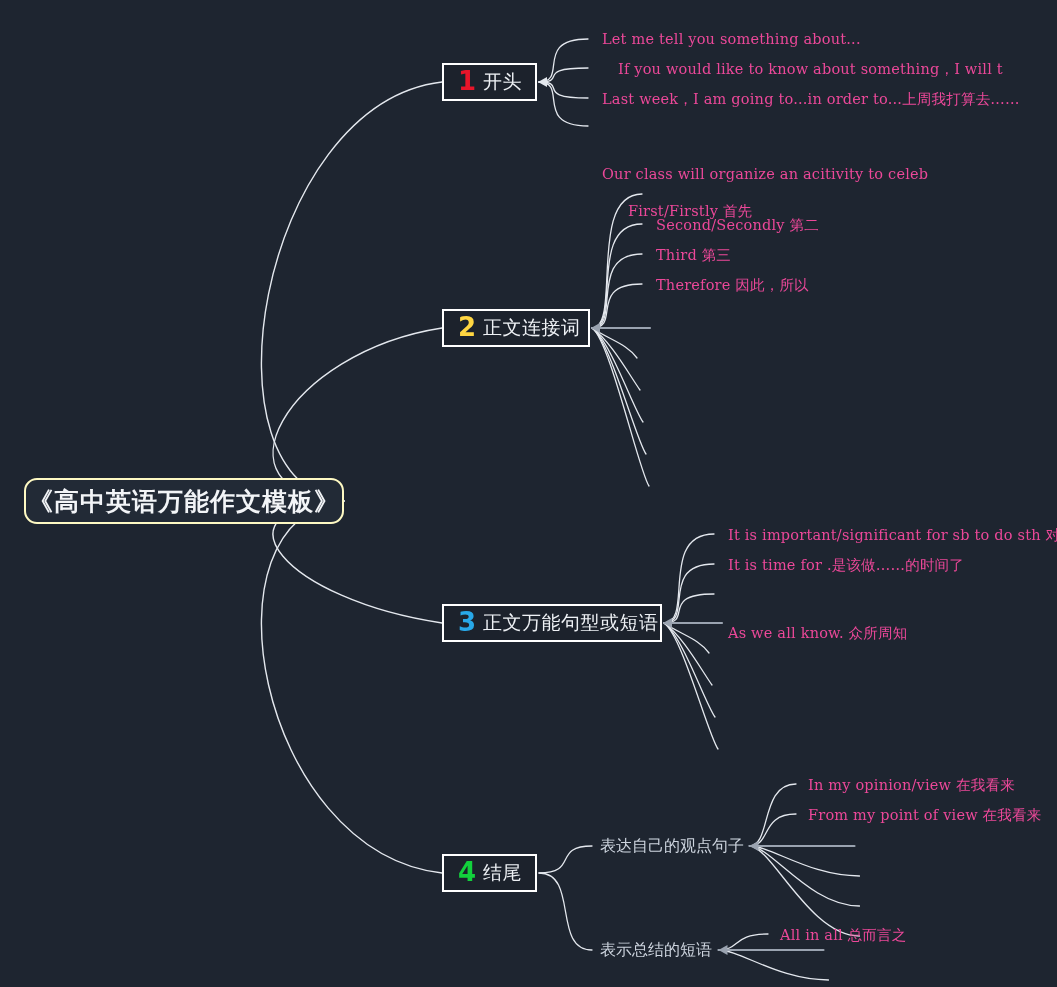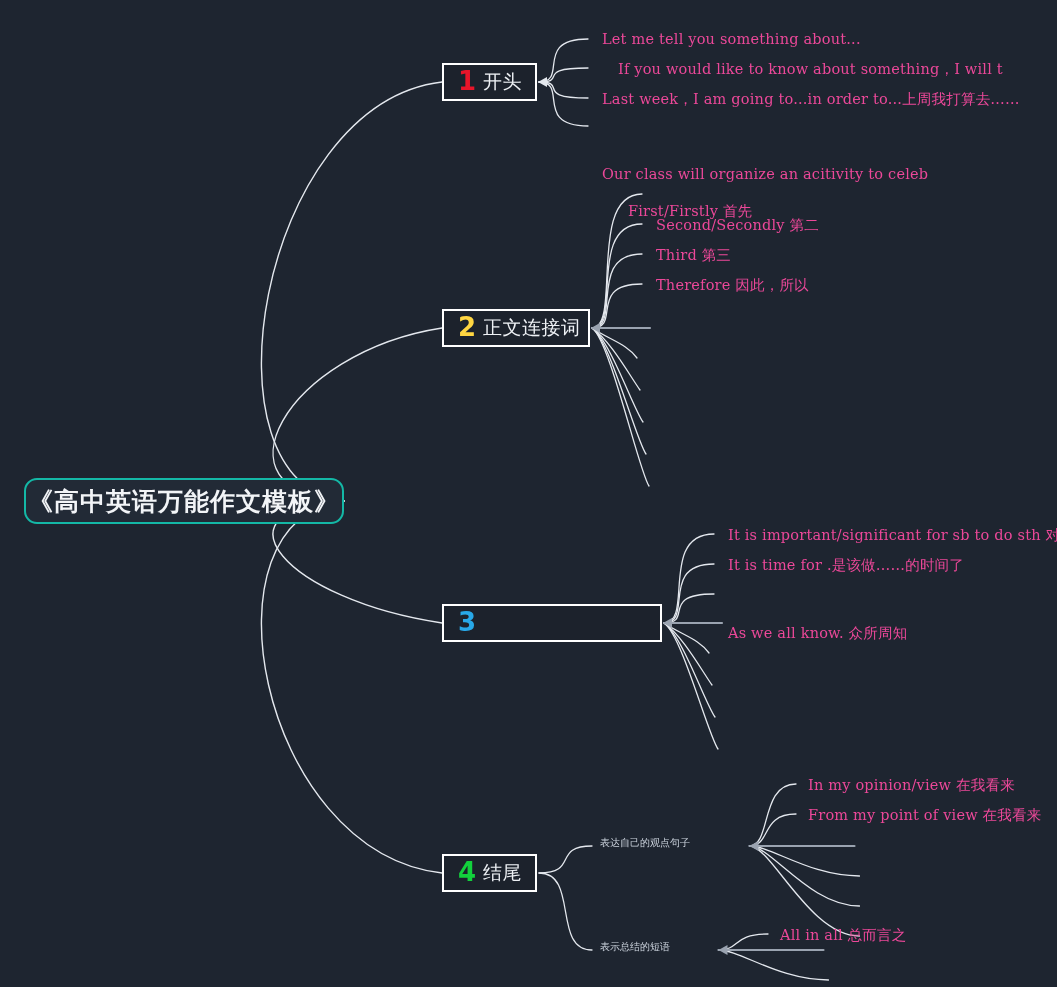--- a/index.html
+++ b/index.html
@@ -20,21 +20,21 @@
     left: 0; top: 0;
     width: 1057px;
     height: 987px;
     pointer-events: none;
   }
 
   
   .root-node {
     position: absolute;
     box-sizing: border-box;
-    border: 2px solid #14b8a6;
+    border: 2px solid #fef9c3;
     border-radius: 13px;
     background: #222a36;
     display: flex;
     align-items: center;
     justify-content: center;
     padding: 0 18px;
   }
   .root-label {
     font-family: "DejaVu Sans", sans-serif;
     font-weight: bold;
@@ -70,21 +70,21 @@
     color: #eef1f5;
     white-space: nowrap;
     letter-spacing: 0.5px;
     text-align: right;
   }
 
   
   .sub-node {
     position: absolute;
     font-family: "DejaVu Sans", sans-serif;
-    font-size: 10px;
+    font-size: 16px;
     color: #cdd4de;
     white-space: nowrap;
   }
 
   
   .leaf {
     position: absolute;
     font-family: "DejaVu Serif", serif;
     font-size: 14.5px;
     color: #ec4899;
@@ -158,20 +158,21 @@
       <div class="branch-node" style="left: 442px; top: 309px; width: 148px; height: 38px;">
         <span class="branch-num" style="color: rgb(255, 214, 66);">2</span>
         <span class="branch-text">正文连接词</span>
       </div>
       <div class="leaf" style="left: 628px; top: 186px; margin-top: 16px;">First/Firstly 首先</div>
       <div class="leaf" style="left: 656px; top: 216px;">Second/Secondly 第二</div>
       <div class="leaf" style="left: 656px; top: 246px;">Third 第三</div>
       <div class="leaf" style="left: 656px; top: 276px;">Therefore 因此，所以</div>
       <div class="branch-node" style="left: 442px; top: 604px; width: 220px; height: 38px;">
         <span class="branch-num" style="color: rgb(40, 168, 232);">3</span>
+        <span class="branch-text">正文万能句型或短语</span>
       </div>
       <div class="leaf" style="left: 728px; top: 526px;">It is important/significant for sb to do sth 对</div>
       <div class="leaf" style="left: 728px; top: 556px;">It is time for .是该做……的时间了</div>
       <div class="leaf" style="left: 728px; top: 586px; margin-top: 38px;">As we all know. 众所周知</div>
       <div class="branch-node" style="left: 442px; top: 854px; width: 95px; height: 38px;">
         <span class="branch-num" style="color: rgb(18, 209, 60);">4</span>
         <span class="branch-text">结尾</span>
       </div>
       <div class="sub-node" style="left: 600px; top: 836px;">表达自己的观点句子</div>
       <div class="leaf" style="left: 808px; top: 776px;">In my opinion/view 在我看来</div>

